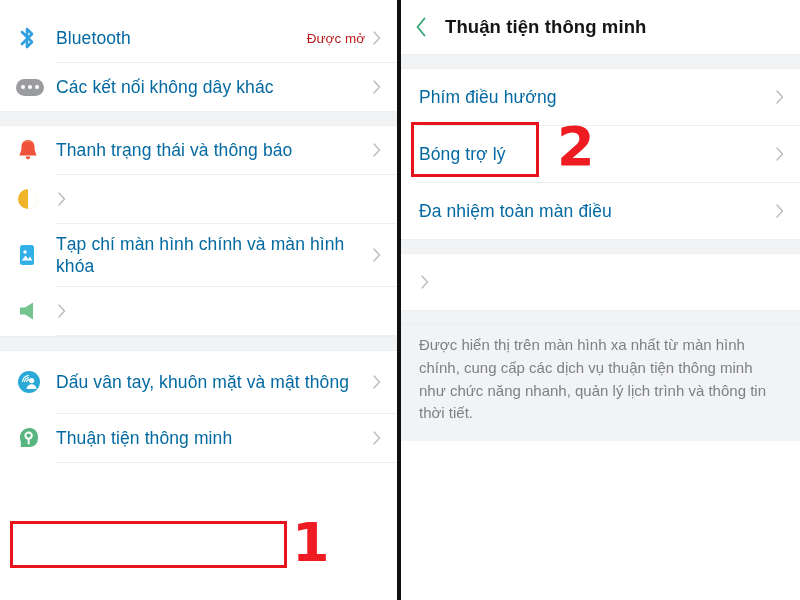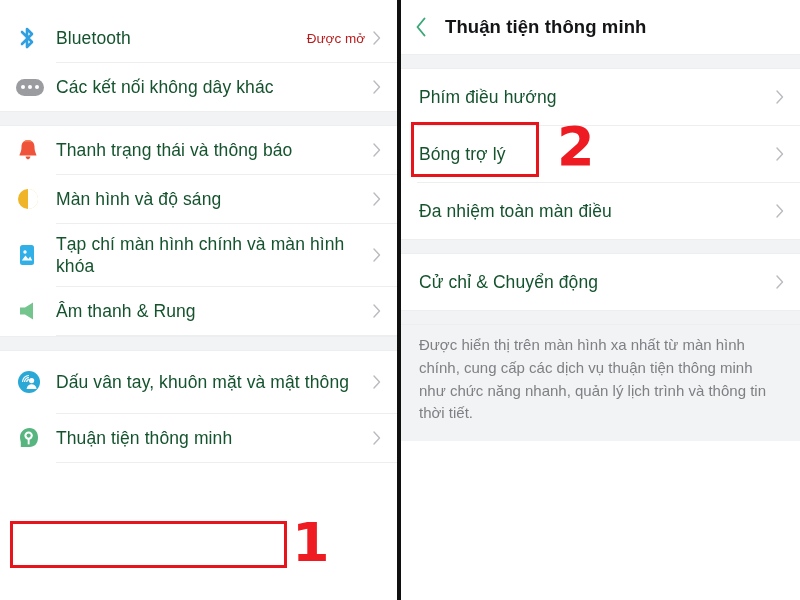--- a/index.html
+++ b/index.html
@@ -48,21 +48,21 @@
   .row .icon-slot {
     width: 40px;
     min-width: 40px;
     display: flex;
     align-items: center;
     justify-content: flex-start;
   }
   .row .label {
     flex: 1;
     font-size: 17.5px;
-    color: #14532d;
+    color: #0369a1;
     line-height: 1.28;
     letter-spacing: 0.1px;
     padding-right: 8px;
   }
   .row .value {
     font-size: 13.5px;
     color: #b91c1c;
     padding-right: 6px;
     white-space: nowrap;
   }
@@ -247,21 +247,20 @@
     <div class="divider"></div>
 
     <div class="row">
       <span class="icon-slot">
         <svg class="ic" width="24" height="24" viewBox="0 0 24 24">
           <circle cx="12" cy="12" r="10" fill="#f0b429"></circle>
           <path d="M12 2 A10 10 0 0 1 12 22 Z" fill="#ffffff" opacity="0.92"></path>
           <path d="M12 2 A10 10 0 0 1 12 22 Z" fill="#fff"></path>
         </svg>
       </span>
-      <span class="label">Màn hình và độ sáng</span>
       <span class="chev">
         <svg width="8" height="14" viewBox="0 0 8 14">
             <path d="M1 1 L6.5 7 L1 13" fill="none" stroke="#b9bbbf" stroke-width="1.4" stroke-linecap="round" stroke-linejoin="round"></path>
           </svg>
       </span>
     </div>
     <div class="divider"></div>
 
     <div class="row tall">
       <span class="icon-slot">
@@ -279,21 +278,20 @@
       </span>
     </div>
     <div class="divider"></div>
 
     <div class="row">
       <span class="icon-slot">
         <svg class="ic" width="26" height="24" viewBox="0 0 26 24">
           <path d="M4 8.5 L9 8.5 L17 3.5 L17 20.5 L9 15.5 L4 15.5 Z" fill="#74c48e"></path>
         </svg>
       </span>
-      <span class="label">Âm thanh &amp; Rung</span>
       <span class="chev">
         <svg width="8" height="14" viewBox="0 0 8 14">
             <path d="M1 1 L6.5 7 L1 13" fill="none" stroke="#b9bbbf" stroke-width="1.4" stroke-linecap="round" stroke-linejoin="round"></path>
           </svg>
       </span>
     </div>
     <div class="divider"></div>
 
 
     <div class="section-gap"></div>
@@ -378,21 +376,20 @@
       <span class="chev">
         <svg width="8" height="14" viewBox="0 0 8 14">
             <path d="M1 1 L6.5 7 L1 13" fill="none" stroke="#b9bbbf" stroke-width="1.4" stroke-linecap="round" stroke-linejoin="round"></path>
           </svg>
       </span>
     </div>
 
     <div class="section-gap"></div>
 
     <div class="row">
-      <span class="label">Cử chỉ &amp; Chuyển động</span>
       <span class="chev">
         <svg width="8" height="14" viewBox="0 0 8 14">
             <path d="M1 1 L6.5 7 L1 13" fill="none" stroke="#b9bbbf" stroke-width="1.4" stroke-linecap="round" stroke-linejoin="round"></path>
           </svg>
       </span>
     </div>
 
     <div class="section-gap"></div>
 
 

